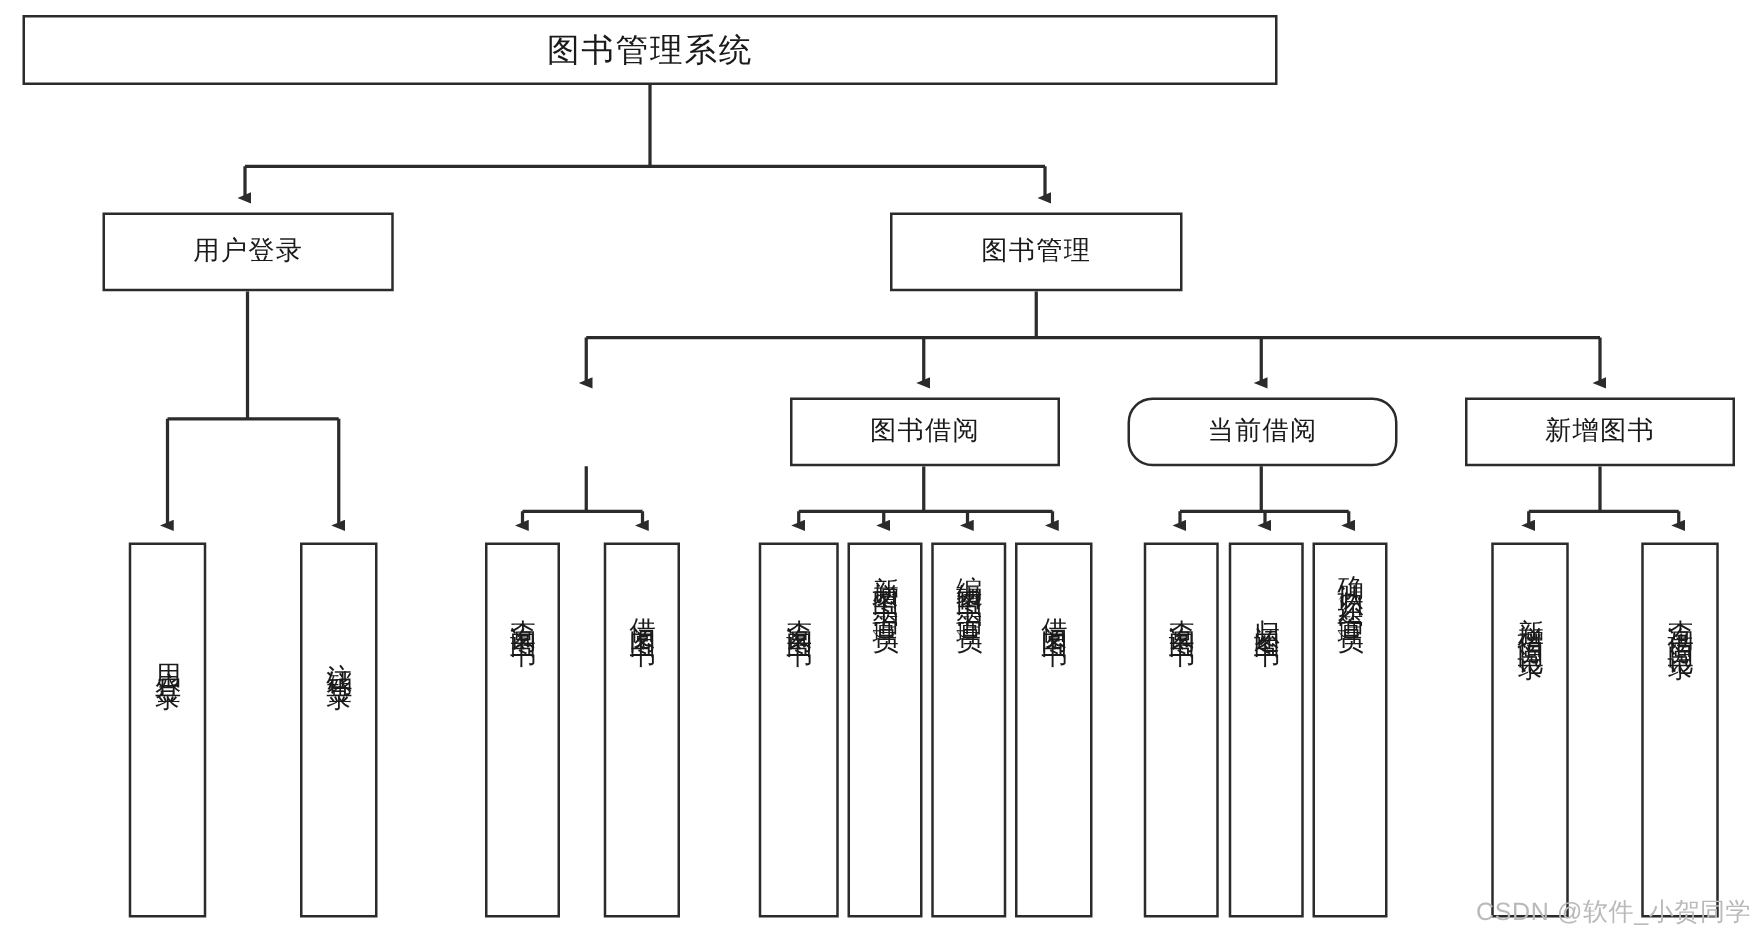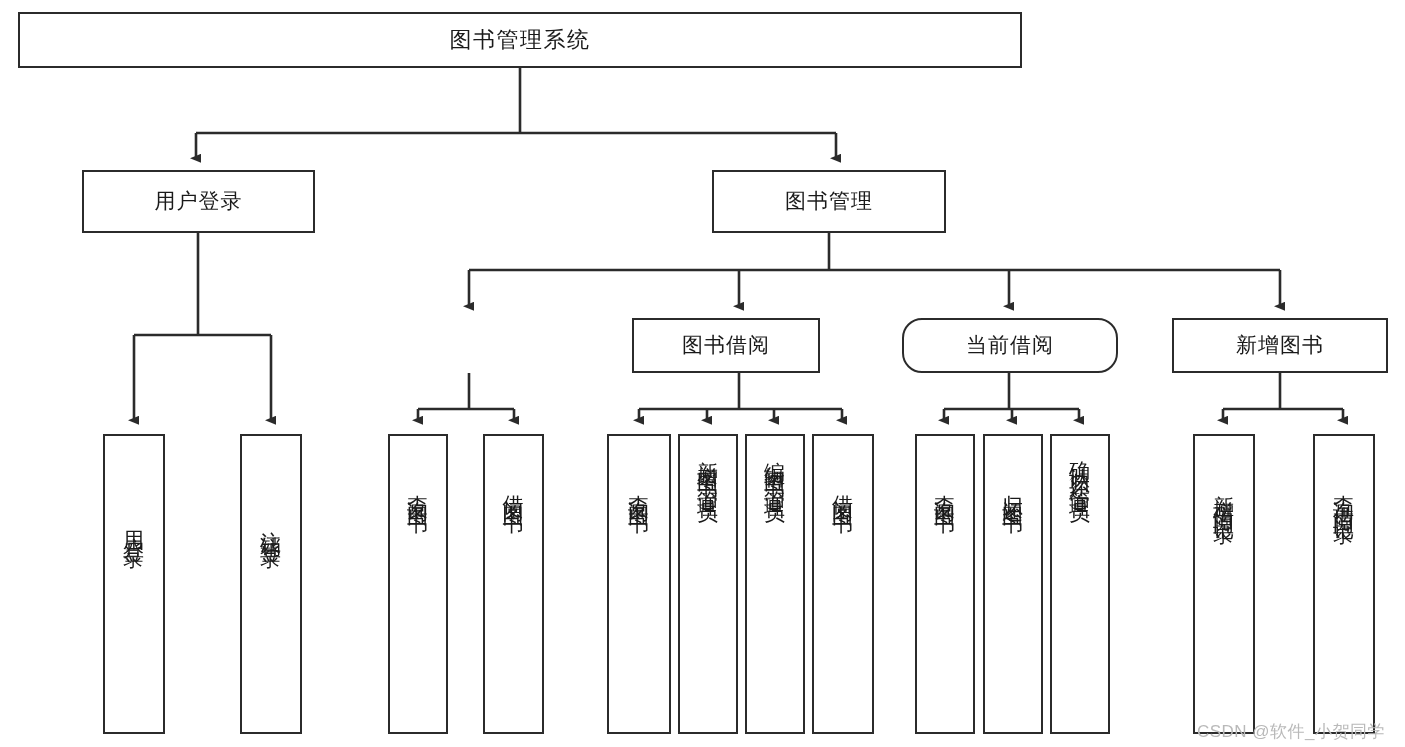--- a/index.html
+++ b/index.html
@@ -42,21 +42,21 @@
     text-align: center;
     line-height: 1.18;
     white-space: nowrap;
   }
   
   .node.horiz .label {
     font-size: 21px;
     letter-spacing: 1px;
   }
   .node.root .label {
-    font-size: 22px;
+    font-size: 26px;
     letter-spacing: 1.5px;
   }
   
   .node.vert {
     align-items: flex-start;
     justify-content: center;
     padding-top: 0;
   }
   .node.vert .label {
     writing-mode: vertical-rl;
@@ -70,23 +70,23 @@
     margin-top: 78px;
   }
   .node.vert.mid2 .label {
     margin-top: 42px;
   }
   .node.vert.top .label {
     margin-top: 8px;
   }
   .watermark {
     position: absolute;
-    right: 20px;
+    right: 4px;
     bottom: 4px;
-    font-size: 17px;
+    font-size: 20px;
     color: #b9b9b9;
     letter-spacing: 0.5px;
     z-index: 6;
     white-space: nowrap;
   }
 </style>
 </head>
 <body>
 
 <div id="canvas">
@@ -145,21 +145,21 @@
     <span class="label">图书管理系统</span>
   </div>
 
   <div class="node horiz" style="left:82px; top:170px; width:233px; height:63px;">
     <span class="label">用户登录</span>
   </div>
   <div class="node horiz" style="left:712px; top:170px; width:234px; height:63px;">
     <span class="label">图书管理</span>
   </div>
 
-  <div class="node horiz" style="left:632px; top:318px; width:188px; height:55px;">
+  <div class="node horiz" style="left:632px; top:318px; width:216px; height:55px;">
     <span class="label">图书借阅</span>
   </div>
   <div class="node horiz" style="left:902px; top:318px; width:216px; height:55px;border-radius:20px;">
     <span class="label">当前借阅</span>
   </div>
   <div class="node horiz" style="left:1172px; top:318px; width:216px; height:55px;">
     <span class="label">新增图书</span>
   </div>
 
   <div class="node vert mid" style="left:103px; top:434px; width:62px; height:300px;">

